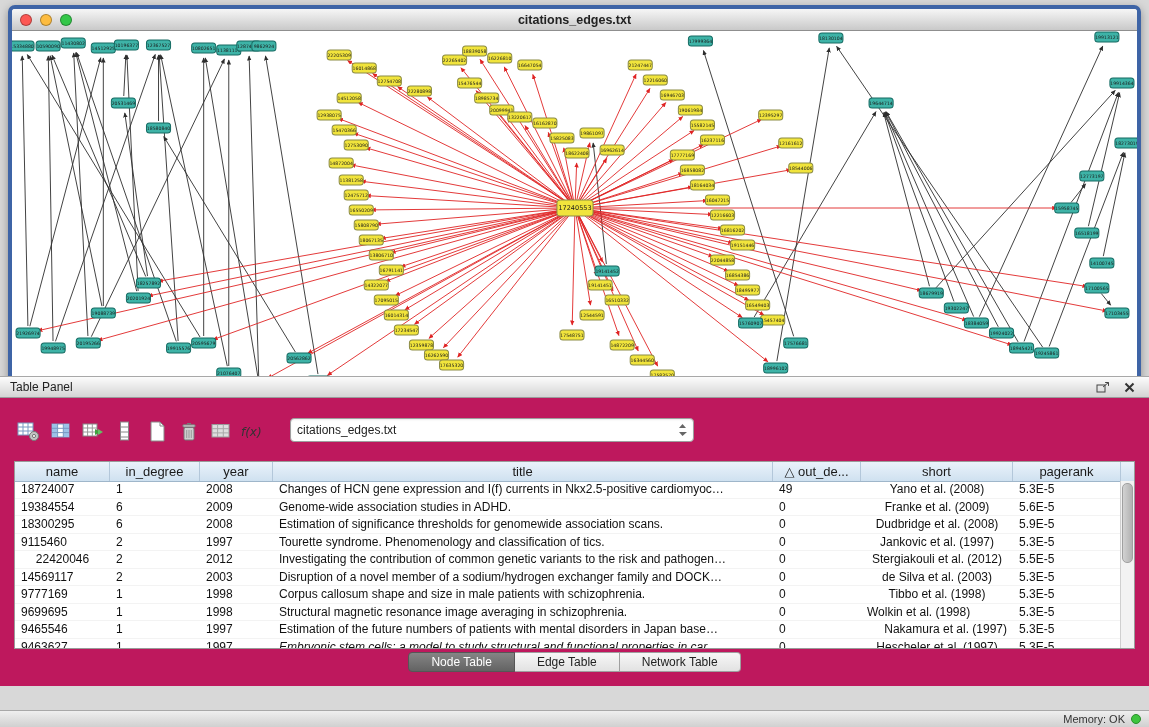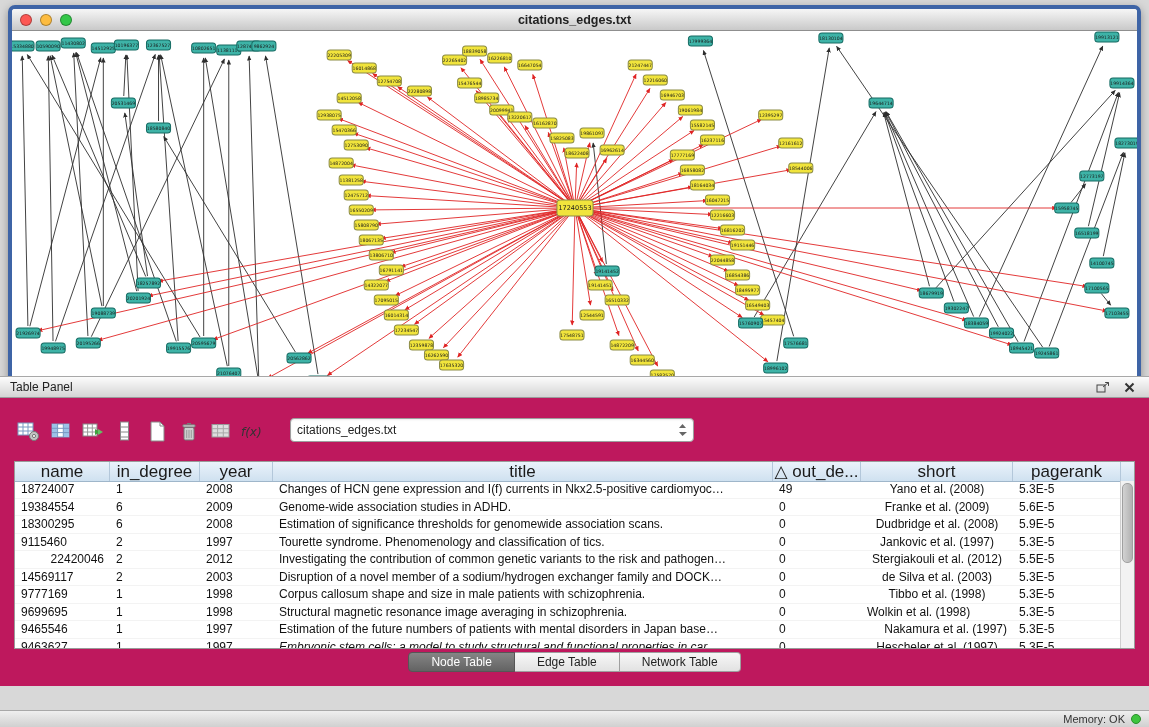--- a/index.html
+++ b/index.html
@@ -38,21 +38,21 @@
   .tool-btn{width:25px;height:26px;display:flex;align-items:center;justify-content:center;}
   .combo{margin-left:18px;width:390px;height:22px;background:#fff;border:1px solid #9e9e9e;
     border-radius:4px;display:flex;align-items:center;padding:0 6px;font-size:12px;color:#222;
     box-shadow:inset 0 1px 2px rgba(0,0,0,.08);}
   .combo .val{flex:1;}
 
   .table-wrap{position:absolute;top:85px;left:14px;width:1121px;height:188px;background:#fff;
     border:1px solid #9a9a9a;box-sizing:border-box;overflow:hidden;}
   .thead{display:flex;height:19px;background:linear-gradient(#eaf2fb,#cfe1f0);
     border-bottom:1px solid #9fb6ca;}
-  .th{font-size:17px;color:#1a1a1a;display:flex;align-items:center;justify-content:center;
+  .th{font-size:13px;color:#1a1a1a;display:flex;align-items:center;justify-content:center;
     border-right:1px solid #b3c7da;box-sizing:border-box;overflow:hidden;white-space:nowrap;}
   .tbody{position:absolute;top:19px;left:0;right:13px;bottom:0;}
   .tr{display:flex;height:16.5px;align-items:center;border-bottom:1px solid #f3f3f3;}
   .td{font-size:12px;color:#111;padding:0 6px;box-sizing:border-box;overflow:hidden;
     white-space:nowrap;}
   .vscroll{position:absolute;top:19px;right:0;bottom:0;width:13px;background:#f2f2f2;
     border-left:1px solid #cfcfcf;}
   .vthumb{position:absolute;top:2px;left:1px;width:9px;height:78px;
     background:linear-gradient(90deg,#d2d2d2,#b2b2b2);border:1px solid #a0a0a0;border-radius:5px;}
 
@@ -789,21 +789,21 @@
         <div class="tr">
           <div class="td" style="width: 95px; text-align: left;">9115460</div>
           <div class="td" style="width: 90px; text-align: left;">2</div>
           <div class="td" style="width: 73px; text-align: left;">1997</div>
           <div class="td" style="width: 500px; text-align: left;">Tourette syndrome. Phenomenology and classification of tics.</div>
           <div class="td" style="width: 88px; text-align: left;">0</div>
           <div class="td" style="width: 152px; text-align: center;">Jankovic et al. (1997)</div>
           <div class="td" style="width: 108px; text-align: left;">5.3E-5</div>
         </div>
         <div class="tr">
-          <div class="td" style="width: 95px; text-align: right;">22420046</div>
+          <div class="td" style="width: 95px; text-align: center;">22420046</div>
           <div class="td" style="width: 90px; text-align: left;">2</div>
           <div class="td" style="width: 73px; text-align: left;">2012</div>
           <div class="td" style="width: 500px; text-align: left;">Investigating the contribution of common genetic variants to the risk and pathogen…</div>
           <div class="td" style="width: 88px; text-align: left;">0</div>
           <div class="td" style="width: 152px; text-align: center;">Stergiakouli et al. (2012)</div>
           <div class="td" style="width: 108px; text-align: left;">5.5E-5</div>
         </div>
         <div class="tr">
           <div class="td" style="width: 95px; text-align: left;">14569117</div>
           <div class="td" style="width: 90px; text-align: left;">2</div>

